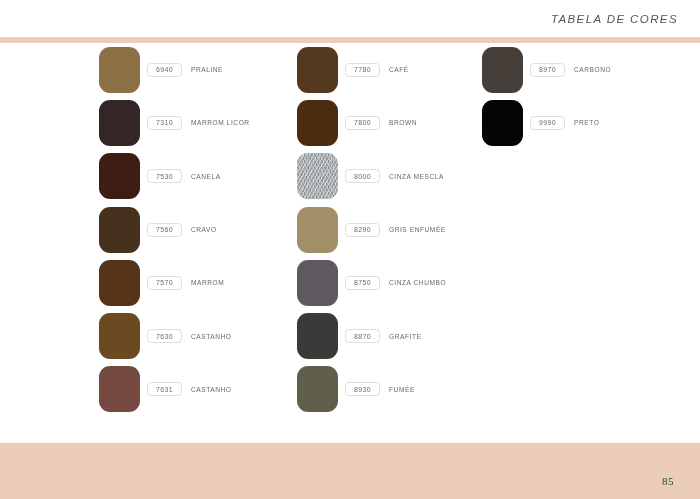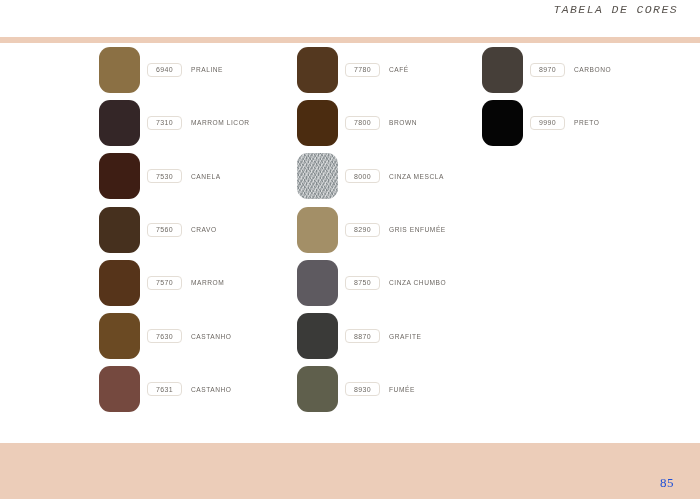--- a/index.html
+++ b/index.html
@@ -19,22 +19,22 @@
   .header {
     position: absolute;
     top: 0;
     left: 0;
     width: 700px;
     height: 36px;
   }
   .header-title {
     position: absolute;
     right: 22px;
-    top: 3px;
-    font-family: Liberation Mono, monospace;
+    top: 13px;
+    font-family: Liberation Sans, sans-serif;
     font-style: italic;
     font-size: 11.5px;
     letter-spacing: 1.4px;
     color: #5a5550;
     white-space: nowrap;
   }
   .header-rule {
     position: absolute;
     top: 37px;
     left: 0;
@@ -116,22 +116,22 @@
     top: 443px;
     width: 700px;
     height: 56px;
     background: #eccdb9;
   }
   .page-number {
     position: absolute;
     right: 26px;
     top: 32px;
     font-family: "Liberation Serif", serif;
-    font-size: 13px;
-    color: #1d4ed8;
+    font-size: 11px;
+    color: #14532d;
     letter-spacing: 0.5px;
   }
 </style>
 </head>
 <body>
 
 <div class="header">
   <div class="header-title">TABELA DE CORES</div>
 </div>
 <div class="header-rule"></div>

